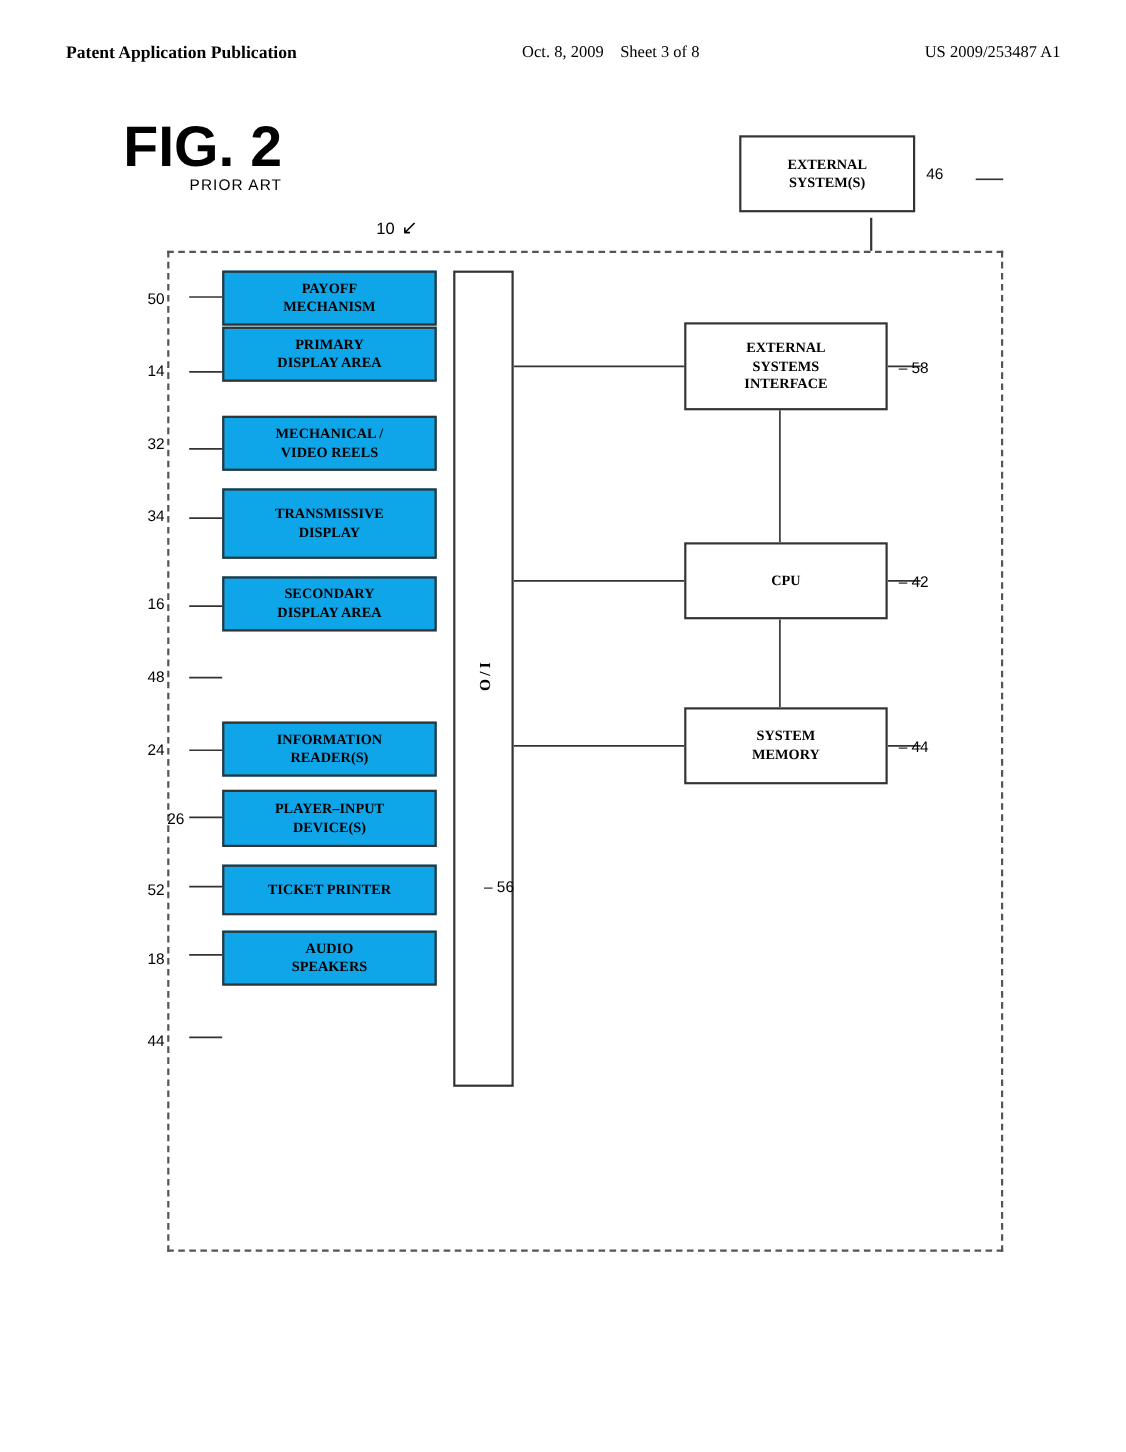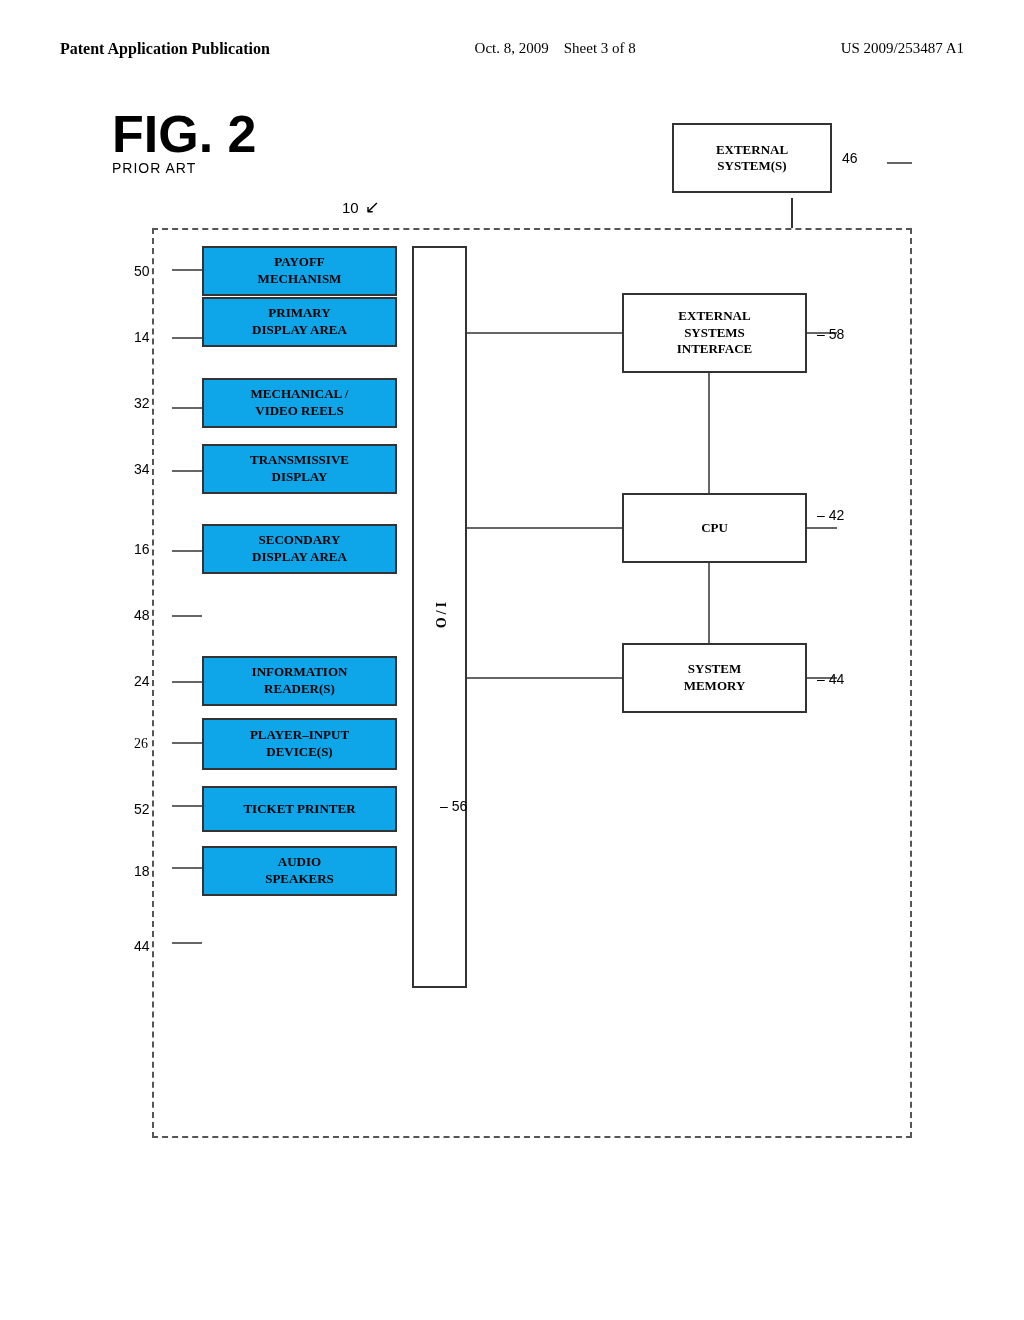--- a/index.html
+++ b/index.html
@@ -39,21 +39,21 @@
       top: 10px;
     }
     .fig-label .fig-main {
       font-size: 52px;
       font-weight: bold;
       font-family: Arial, sans-serif;
       line-height: 1;
     }
     .fig-label .fig-sub {
       font-size: 14px;
-      text-align: left;
+      text-align: right;
       font-family: Arial, sans-serif;
       letter-spacing: 1px;
     }
 
     
     .outer-box {
       position: absolute;
       left: 80px;
       top: 130px;
       width: 760px;
@@ -217,41 +217,41 @@
   <div class="left-col-box" style="left:130px; top:199px; height:50px;">
     <span>PRIMARY<br>DISPLAY AREA</span>
   </div>
   <div class="num-label" style="left:62px; top:231px;">14</div>
 
   <div class="left-col-box" style="left:130px; top:280px; height:50px;">
     <span>MECHANICAL /<br>VIDEO  REELS</span>
   </div>
   <div class="num-label" style="left:62px; top:297px;">32</div>
 
-  <div class="left-col-box" style="left:130px; top:346px; height:50px;">
+  <div class="left-col-box" style="left:130px; top:346px; height:64px;">
     <span>TRANSMISSIVE<br>DISPLAY</span>
   </div>
   <div class="num-label" style="left:62px; top:363px;">34</div>
 
   <div class="left-col-box" style="left:130px; top:426px; height:50px;">
     <span>SECONDARY<br>DISPLAY AREA</span>
   </div>
   <div class="num-label" style="left:62px; top:443px;">16</div>
 
   <div class="num-label" style="left:62px; top:509px;">48</div>
 
   <div class="left-col-box" style="left:130px; top:558px; height:50px;">
     <span>INFORMATION<br>READER(S)</span>
   </div>
   <div class="num-label" style="left:62px; top:575px;">24</div>
 
   <div class="left-col-box" style="left:130px; top:620px; height:52px;">
     <span>PLAYER–INPUT<br>DEVICE(S)</span>
   </div>
-  <div class="num-label" style="left:62px; top:638px;font-family:Liberation Serif, serif;">26</div>
+  <div class="num-label" style="left:80px; top:638px;">26</div>
 
   <div class="left-col-box" style="left:130px; top:688px; height:46px;">
     <span>TICKET  PRINTER</span>
   </div>
   <div class="num-label" style="left:62px; top:703px;">52</div>
 
   <div class="left-col-box" style="left:130px; top:748px; height:50px;">
     <span>AUDIO<br>SPEAKERS</span>
   </div>
   <div class="num-label" style="left:62px; top:765px;">18</div>
@@ -265,20 +265,20 @@
   <div style="position:absolute; left:368px; top:700px; font-size:14px; font-family:Arial,sans-serif;">– 56</div>
 
   <div class="right-col-box" style="left:550px; top:195px; height:80px;">
     <span>EXTERNAL<br>SYSTEMS<br>INTERFACE</span>
   </div>
   <div style="position:absolute; left:745px; top:228px; font-size:14px; font-family:Arial,sans-serif;">– 58</div>
 
   <div class="right-col-box" style="left:550px; top:395px; height:70px;">
     <span>CPU</span>
   </div>
-  <div style="position:absolute; left:745px; top:409px; font-size:14px; font-family:Arial,sans-serif;">– 42</div>
+  <div style="position:absolute; left:745px; top:423px; font-size:14px; font-family:Arial,sans-serif;">– 42</div>
 
   <div class="right-col-box" style="left:550px; top:545px; height:70px;">
     <span>SYSTEM<br>MEMORY</span>
   </div>
   <div style="position:absolute; left:745px; top:573px; font-size:14px; font-family:Arial,sans-serif;">– 44</div>
 
 </div>
 
 </body></html>

